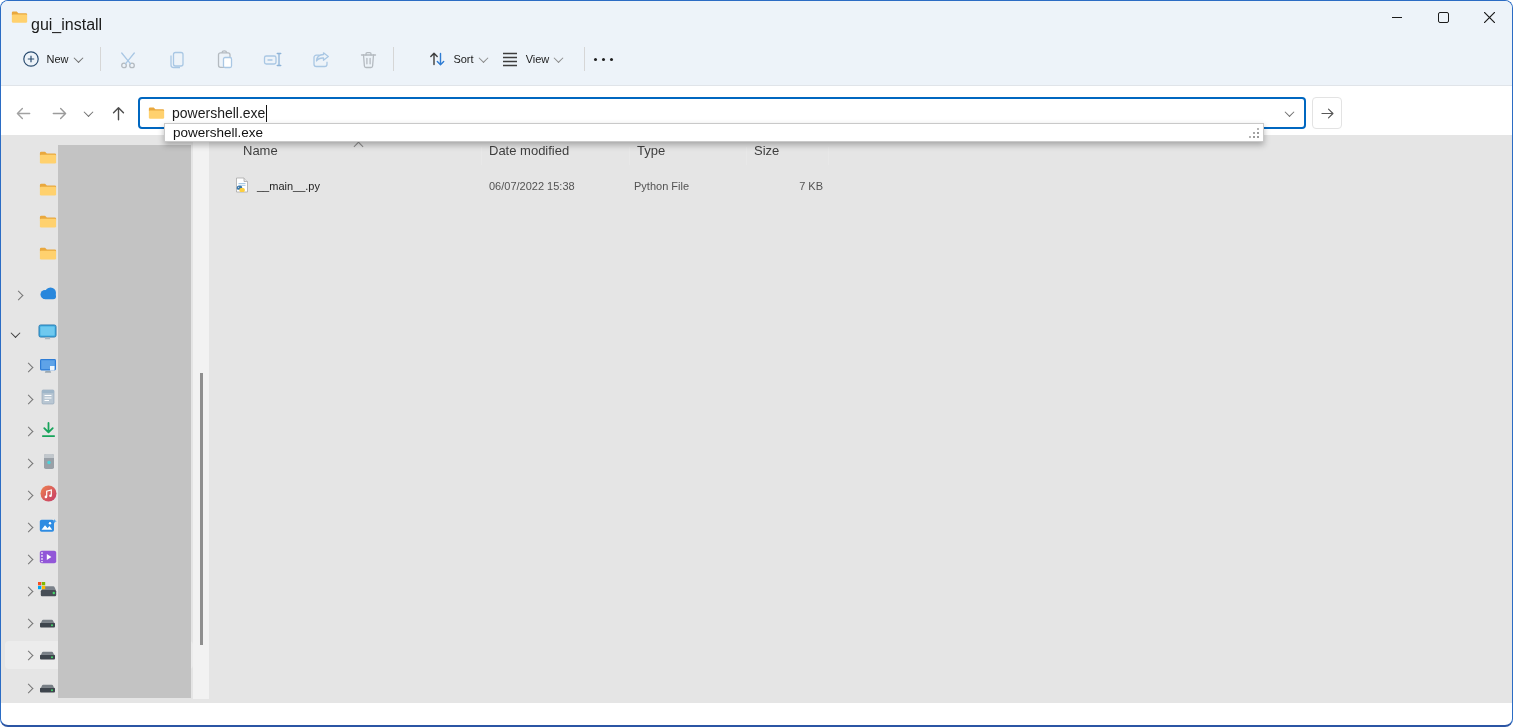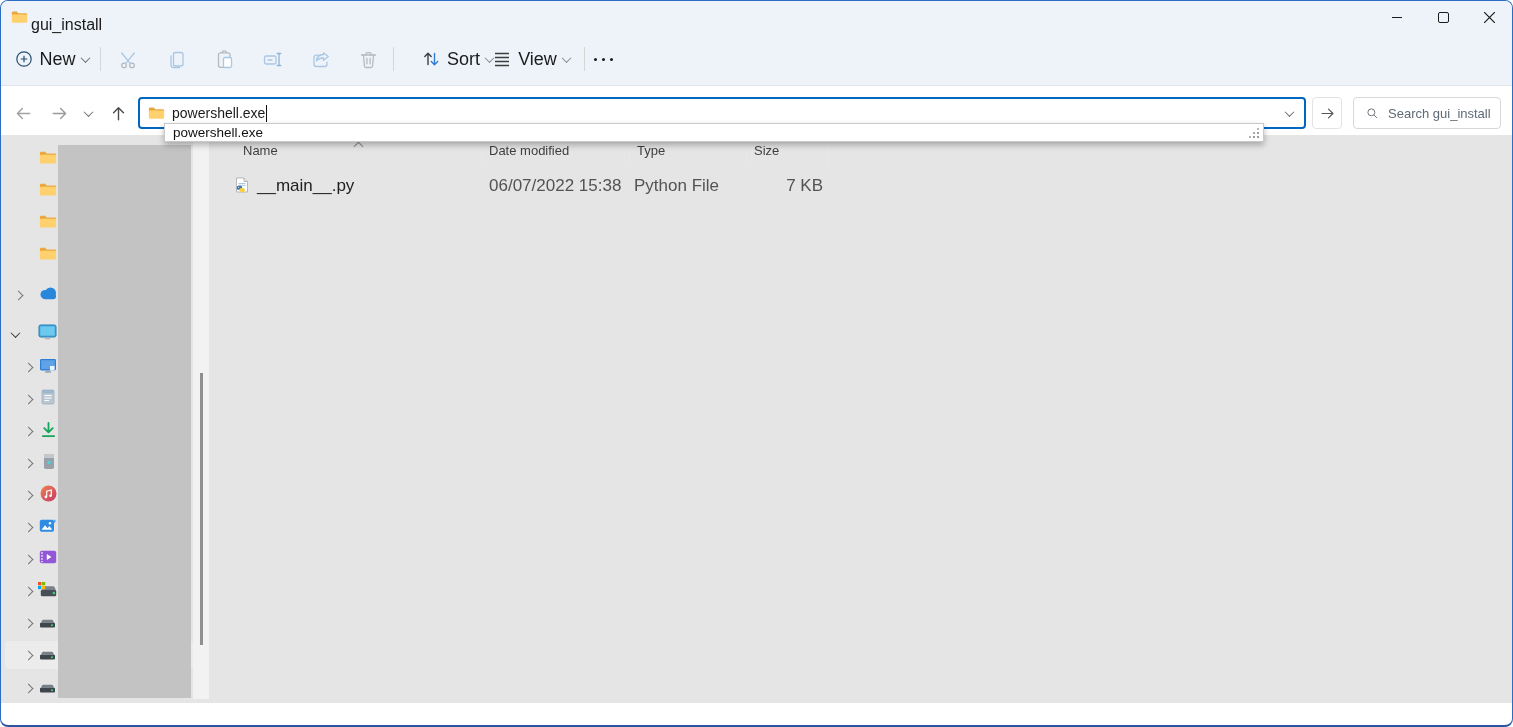--- a/index.html
+++ b/index.html
@@ -8,21 +8,21 @@
     overflow:hidden;background:#fff;}
   .abs{position:absolute;}
   
   .mica{position:absolute;left:0;top:0;width:100%;height:84px;background:#edf3f9;border-bottom:1px solid #e0e4e9;}
   .titlebar-title{position:absolute;left:30px;top:8px;height:32px;line-height:32px;font-size:16px;color:#1b1b1b;}
   .wctl{position:absolute;top:0;width:46px;height:32px;display:flex;align-items:center;justify-content:center;}
   .minbar{width:10px;height:1px;background:#1b1b1b;}
   .maxbox{width:9px;height:9px;border:1px solid #1b1b1b;border-radius:2px;}
   
   .tbtn{position:absolute;top:40px;height:36px;display:flex;align-items:center;justify-content:center;gap:6px;border-radius:4px;}
-  .tb-label{font-size:18px;color:#1b1b1b;}
+  .tb-label{font-size:11px;color:#1b1b1b;}
   .tsep{position:absolute;top:46px;width:1px;height:24px;background:#d6d6d6;}
   .chev{display:inline-block;width:6px;height:6px;border-right:1.4px solid #5f5f5f;border-bottom:1.4px solid #5f5f5f;}
   .chev.down{transform:rotate(45deg) translate(-1px,-1px);}
   .chev.right{transform:rotate(-45deg);}
   .chev.up{transform:rotate(-135deg);}
   .dots{display:flex;gap:5px;}
   .dots i{width:3px;height:3px;border-radius:50%;background:#1f1f1f;}
   
   .navband{position:absolute;left:0;top:85px;width:100%;height:49px;background:#fff;}
   .nbtn{position:absolute;top:96px;width:28px;height:32px;display:flex;align-items:center;justify-content:center;border-radius:4px;}
@@ -44,21 +44,21 @@
   
   .main{position:absolute;left:0;top:134px;width:100%;height:568px;background:#e5e5e5;}
   .srow{position:absolute;left:0;width:192px;height:30px;display:flex;align-items:center;}
   .srow .c{position:absolute;}
   .sel-row{position:absolute;left:4px;top:506px;width:188px;height:28px;background:#ececec;border-radius:4px;}
   .redact{position:absolute;left:57px;top:10px;width:133px;height:553px;background:#c3c3c3;z-index:5;}
   .sb-track{position:absolute;left:192px;top:2px;width:16px;height:562px;background:#f2f2f2;}
   .sb-thumb{position:absolute;left:7px;top:236px;width:2.5px;height:272px;background:#8f8f8f;}
   .hdr-cell{position:absolute;top:8px;font-size:13px;color:#3f3f3f;}
   .hdr-div{position:absolute;top:12px;width:1px;height:18px;background:#e8e8e8;}
-  .frow-text{position:absolute;top:38px;height:26px;line-height:26px;font-size:17px;color:#1f1f1f;}
+  .frow-text{position:absolute;top:38px;height:26px;line-height:26px;font-size:11px;color:#1f1f1f;}
   .muted{color:#535353;}
   
   .statusbar{position:absolute;left:0;top:702px;width:100%;height:24px;background:#fff;}
   .count{position:absolute;left:14px;top:0;height:24px;line-height:22px;font-size:12.5px;color:#333;}
   .st-sep{position:absolute;left:58px;top:5px;width:1px;height:14px;background:#e0e0e0;}
   .viewtgl{position:absolute;top:2px;width:21px;height:19px;box-sizing:border-box;border-radius:3px;display:flex;align-items:center;justify-content:center;}
   .viewtgl.active{background:#d3e8f8;border:1px solid #62aee0;}
 </style>
 </head>
 <body>
@@ -210,27 +210,20 @@
         <span class="chev down" style="border-color:#6f6f6f;"></span>
       </span>
   </div>
 
   <div class="gobtn">
     <svg width="17" height="17" viewBox="0 0 20 20">
         <path d="M3.5 10H16M11.2 4.8L16.4 10l-5.2 5.2" stroke="#585858" stroke-width="1.4" fill="none" stroke-linecap="round" stroke-linejoin="round"></path>
       </svg>
   </div>
 
-  <div class="searchbox">
-    <svg width="16" height="16" viewBox="0 0 18 18" style="margin-left:12px;">
-        <circle cx="8" cy="8" r="5.2" stroke="#5d646b" fill="none" stroke-width="1.3"></circle>
-        <path d="M12 12l4 4" stroke="#5d646b" stroke-width="1.3" stroke-linecap="round"></path>
-      </svg>
-    <input type="text" placeholder="Search gui_install" style="">
-  </div>
 
   <div class="suggest">
     <div class="suggest-item">powershell.exe</div>
     <span class="grip"></span>
   </div>
 
   <div class="main">
 
     <div class="sel-row"></div>
 

